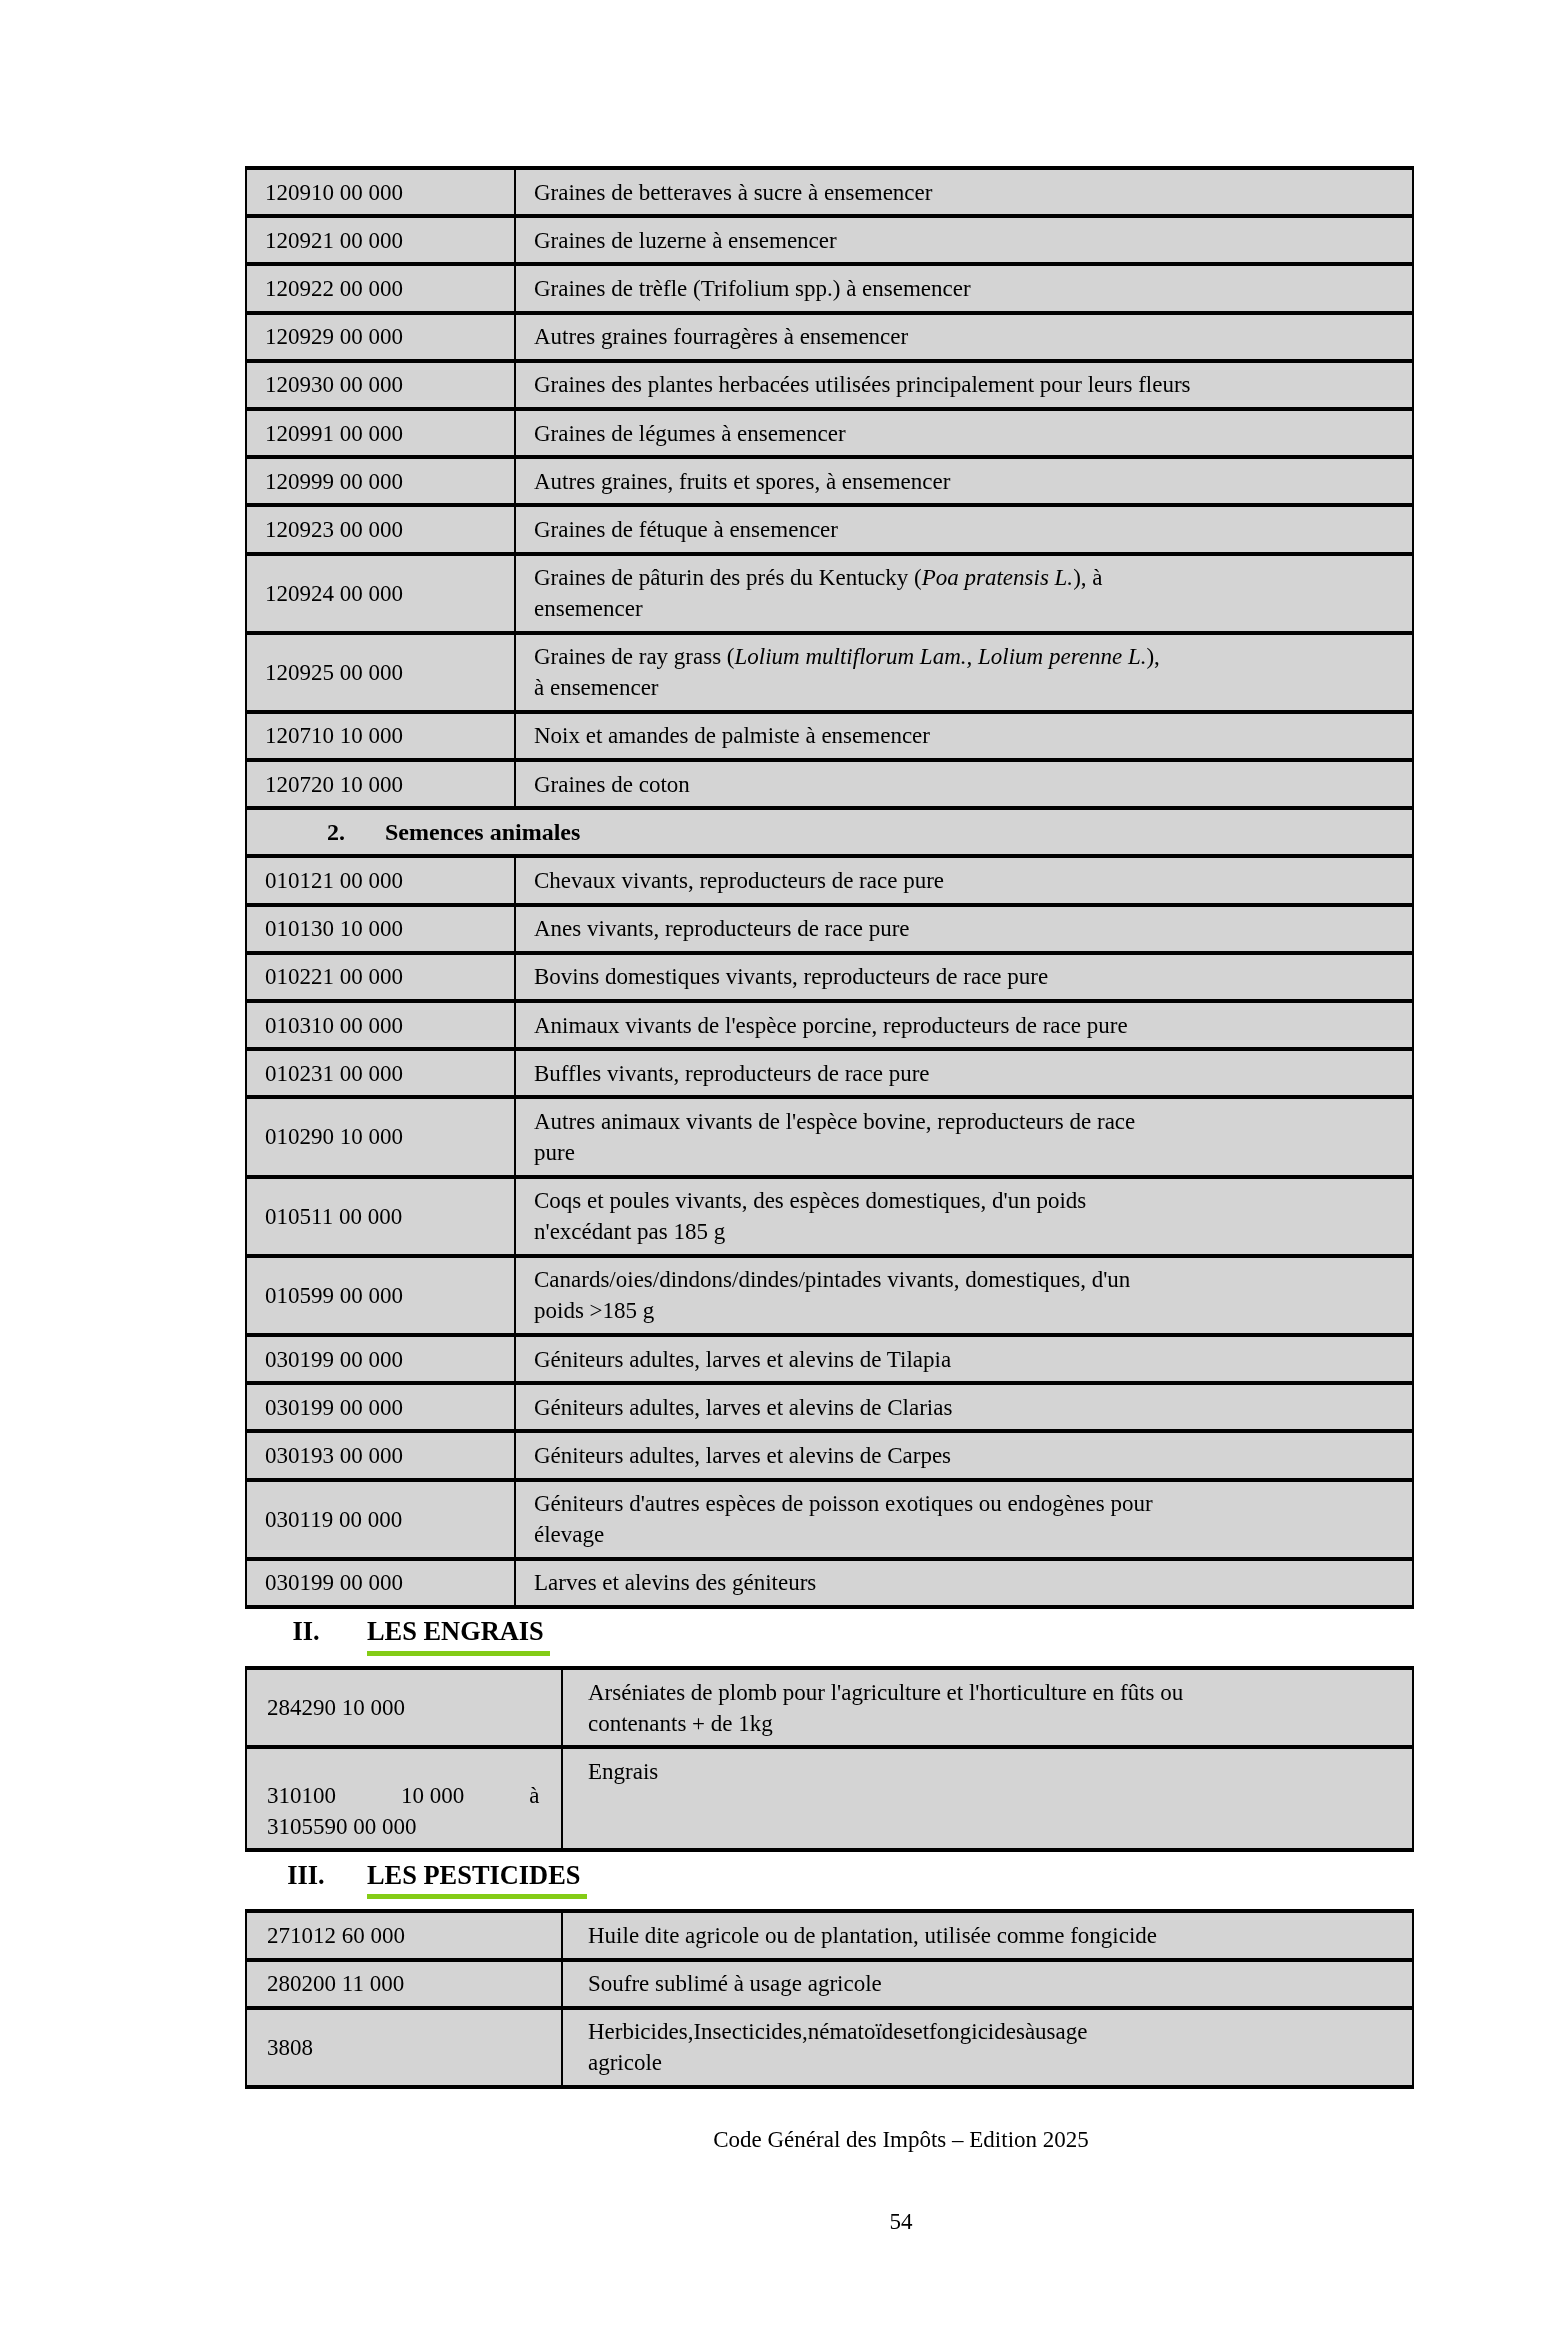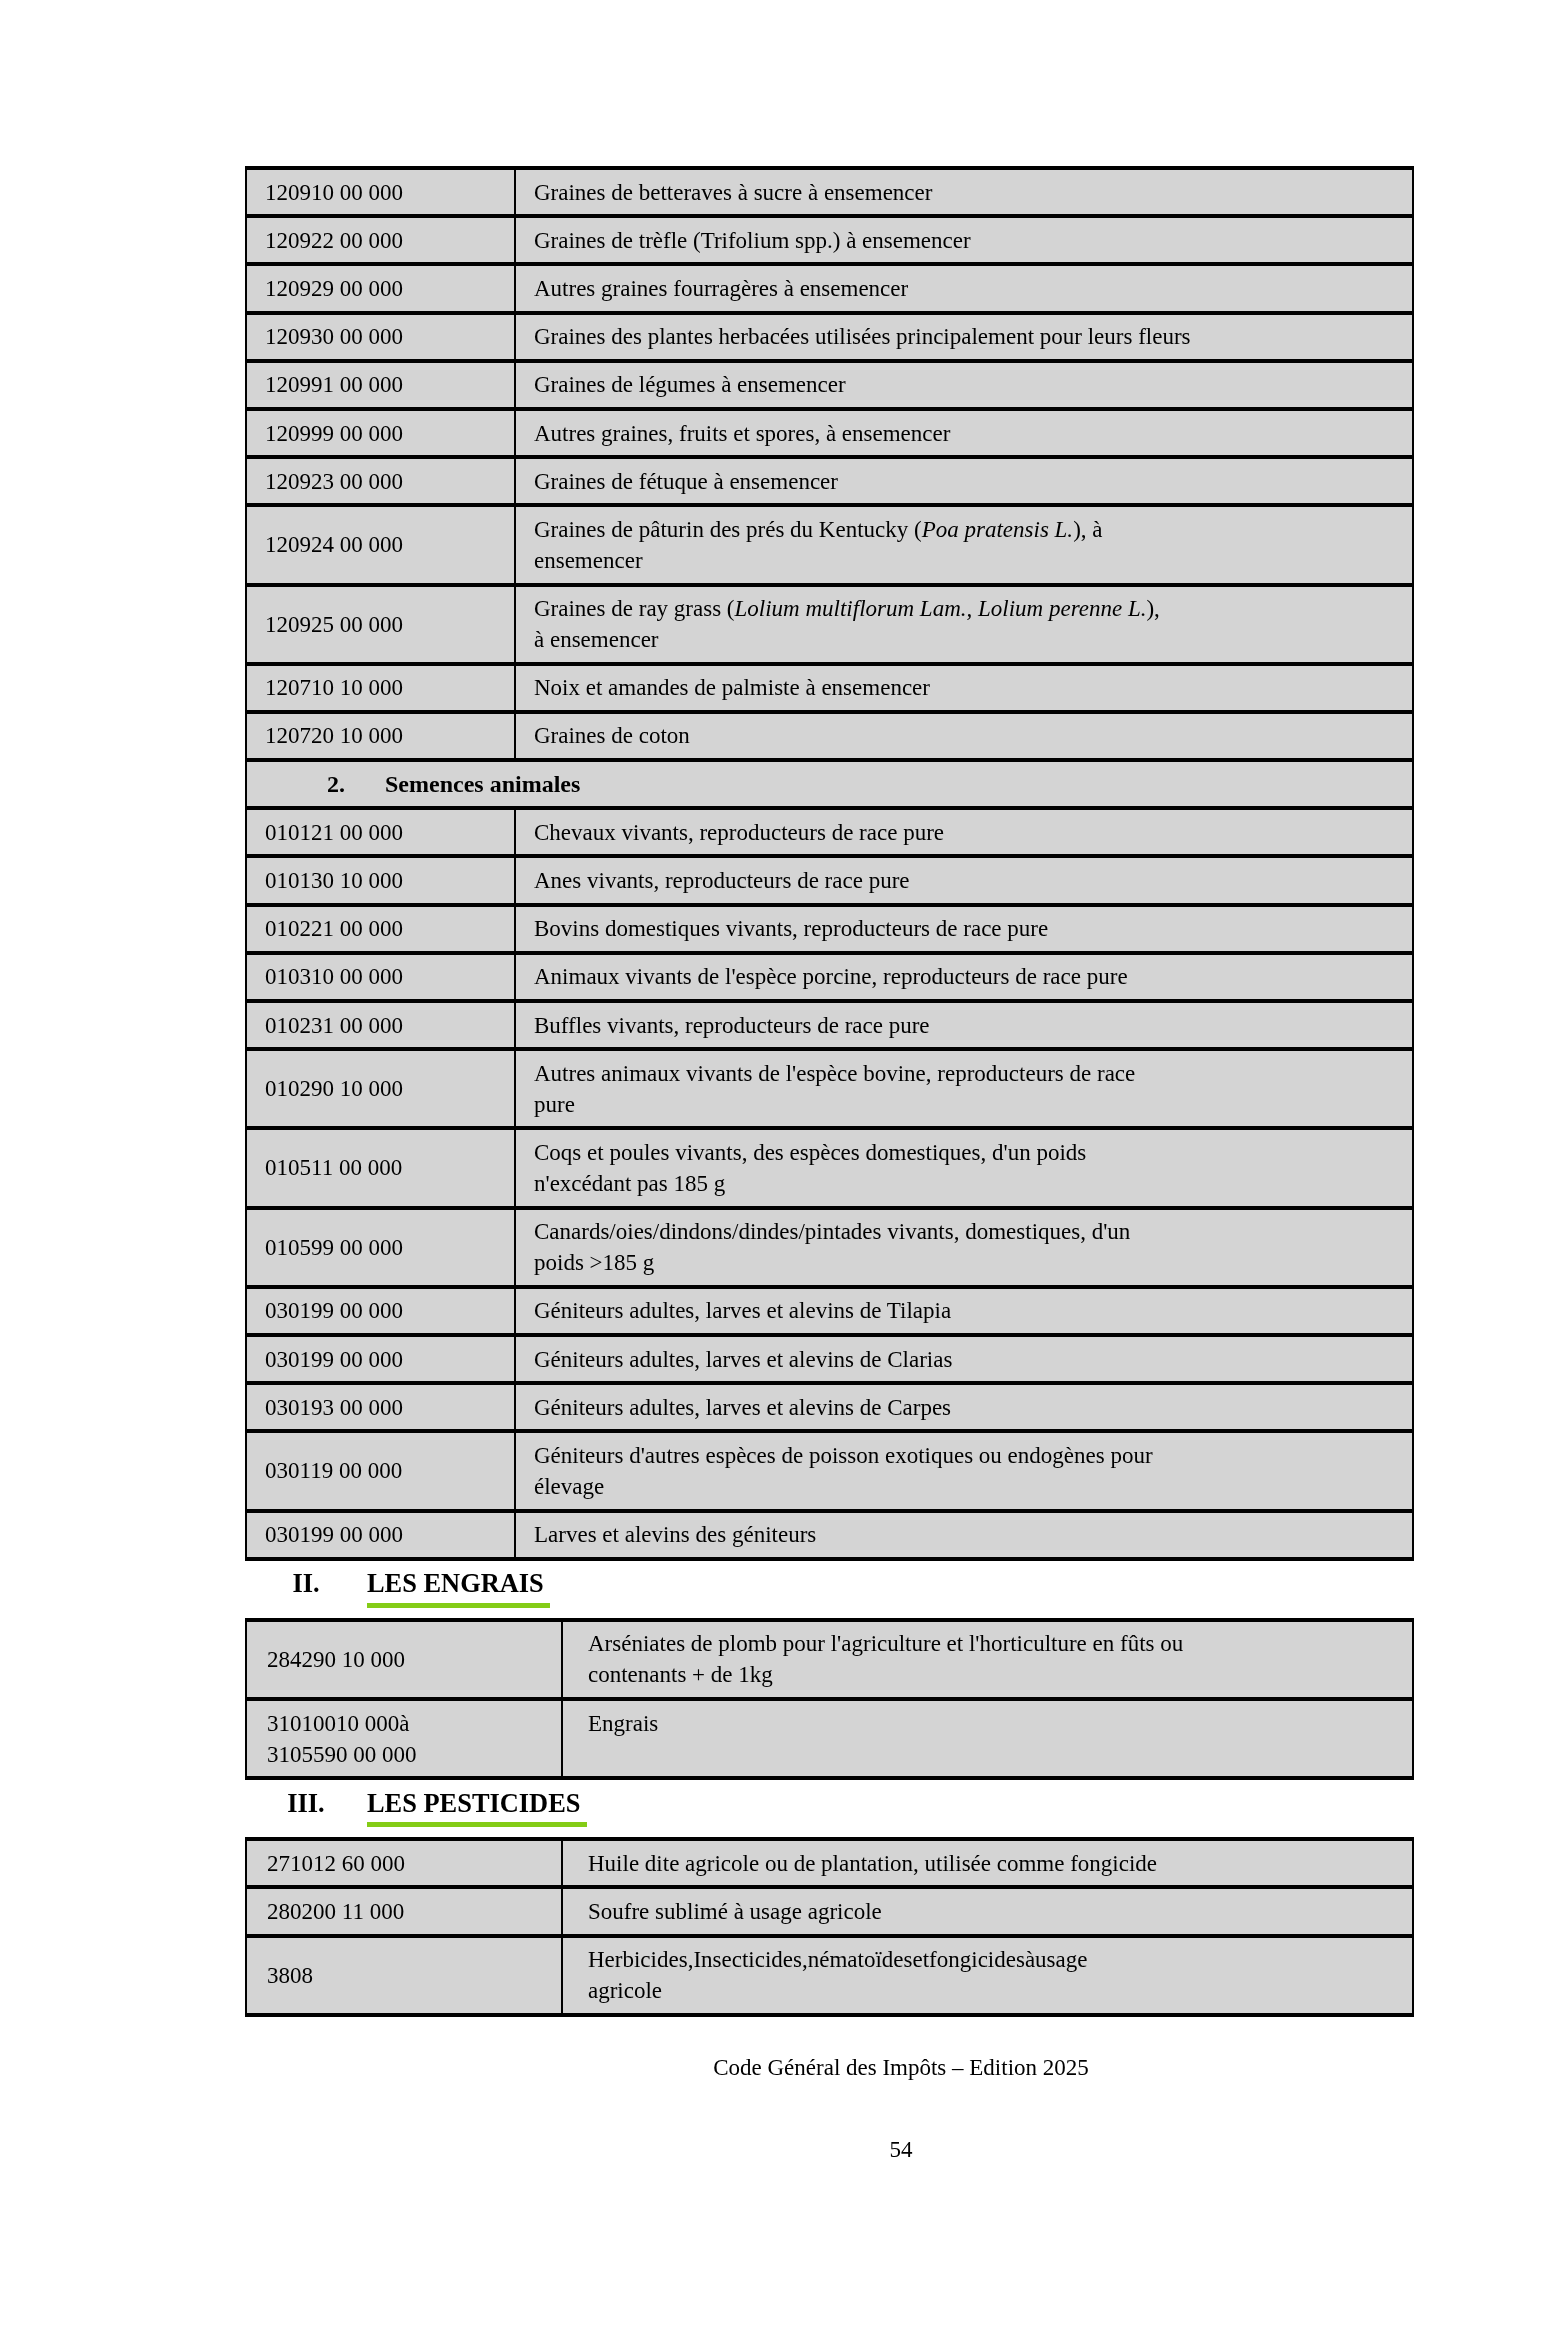--- a/index.html
+++ b/index.html
@@ -26,21 +26,21 @@
     font-size: 23px;
     line-height: 31px;
     vertical-align: middle;
   }
   td.code-cell { padding: 6.6px 8.3px 6.6px 18px; }
   td.desc-cell { padding: 6.6px 16.5px 6.6px 18px; }
   .t2 td.code-cell, .t3 td.code-cell { padding-left: 20px; }
   .t2 td.desc-cell, .t3 td.desc-cell { padding-left: 25px; }
   .t2 td.desc-cell { vertical-align: top; margin-left: 48px; }
 
-  .code-justify { display: flex; padding-right: 13.2px; }
+  .code-justify { display: flex; justify-content: space-between; padding-right: 13.2px; margin-top: 24px; }
 
   td.subheader-cell {
     font-weight: bold;
     font-size: 24px;
     padding: 6.6px 0 6.6px 80px;
   }
   .sub-label { margin-left: 40px; }
 
   .word-justify { display: flex; justify-content: flex-start; }
 
@@ -68,20 +68,24 @@
 
     <table class="hs-table t1">
       <colgroup>
           <col class="c1a">
           <col class="c1b">
         </colgroup>
       <tbody>
           <tr>
             <td class="code-cell">120910 00 000</td>
             <td class="desc-cell"><span>Graines de betteraves à sucre à ensemencer</span></td>
+          </tr>
+          <tr>
+            <td class="code-cell">120921 00 000</td>
+            <td class="desc-cell"><span>Graines de luzerne à ensemencer</span></td>
           </tr>
           <tr>
             <td class="code-cell">120922 00 000</td>
             <td class="desc-cell"><span>Graines de trèfle (Trifolium spp.) à ensemencer</span></td>
           </tr>
           <tr>
             <td class="code-cell">120929 00 000</td>
             <td class="desc-cell"><span>Autres graines fourragères à ensemencer</span></td>
           </tr>
           <tr>

